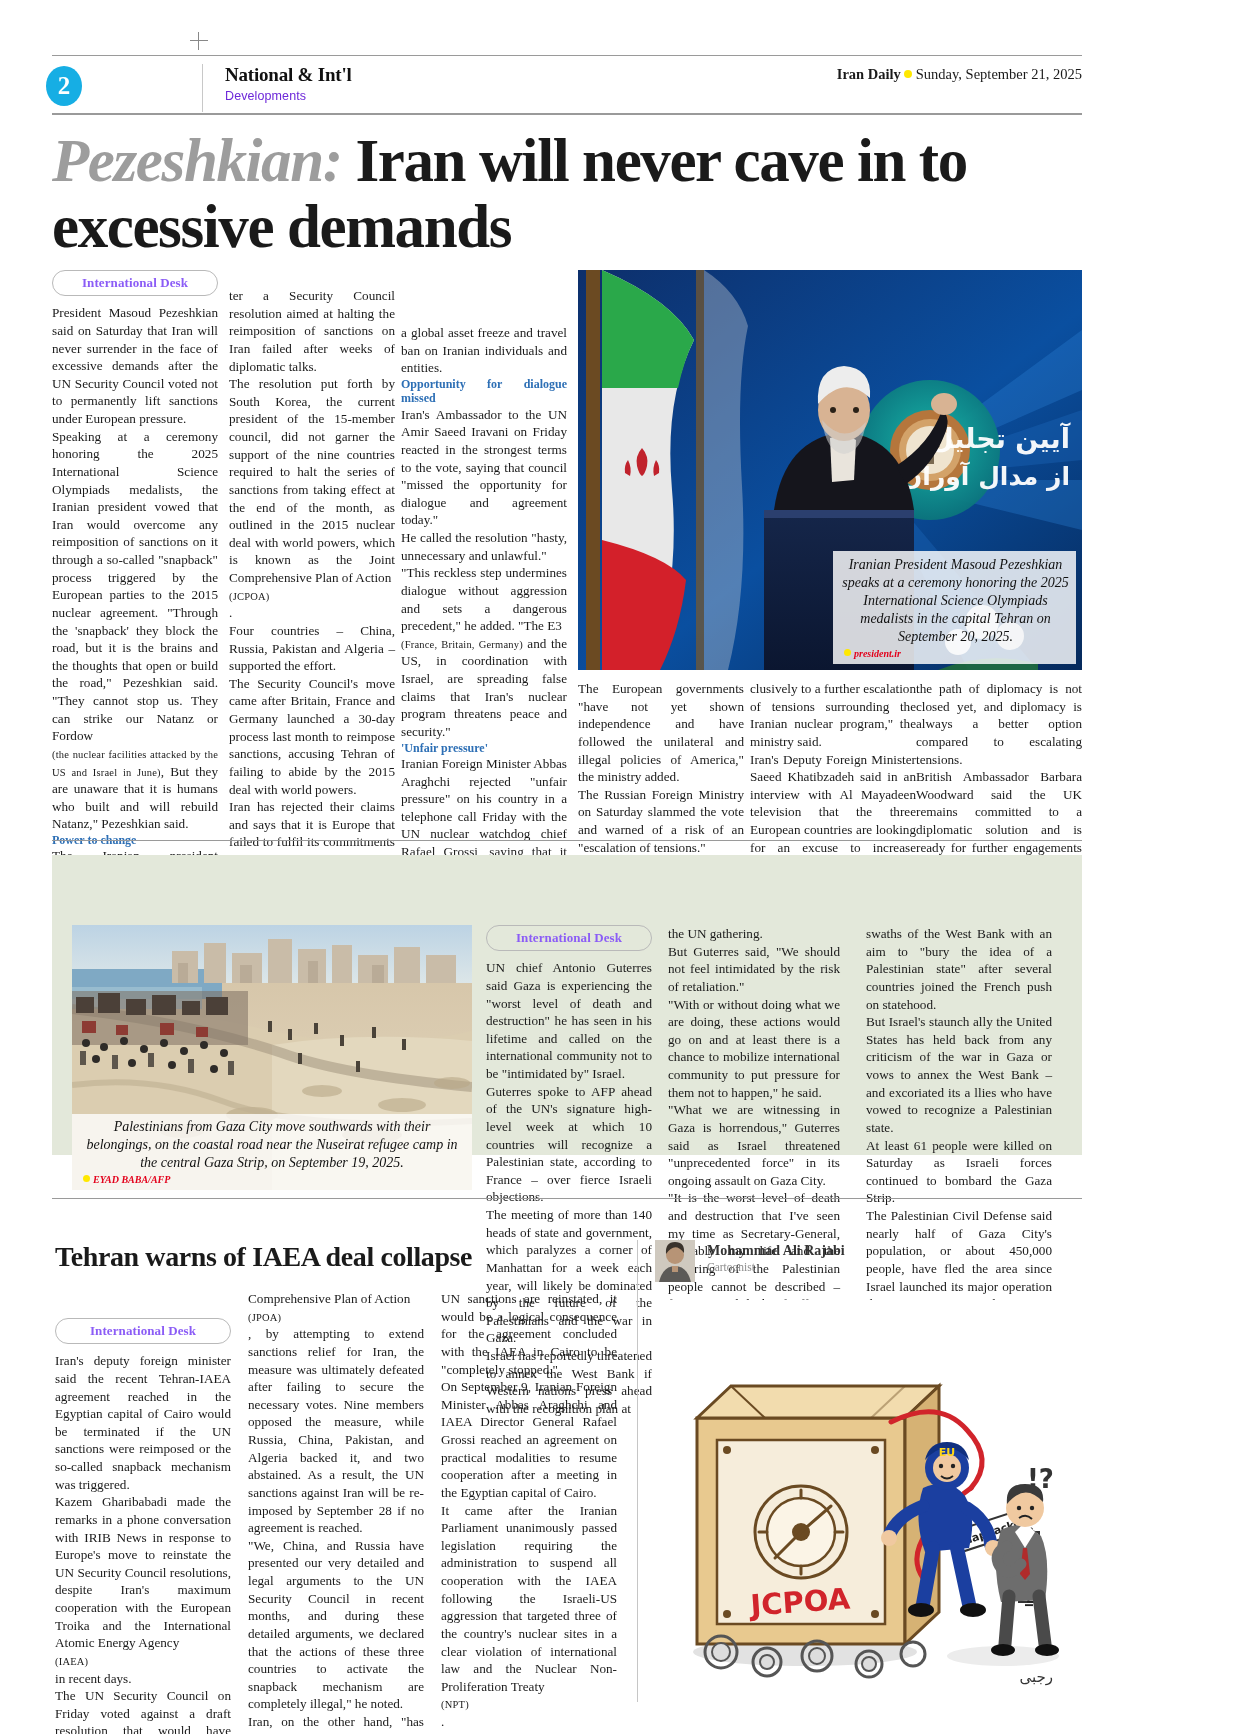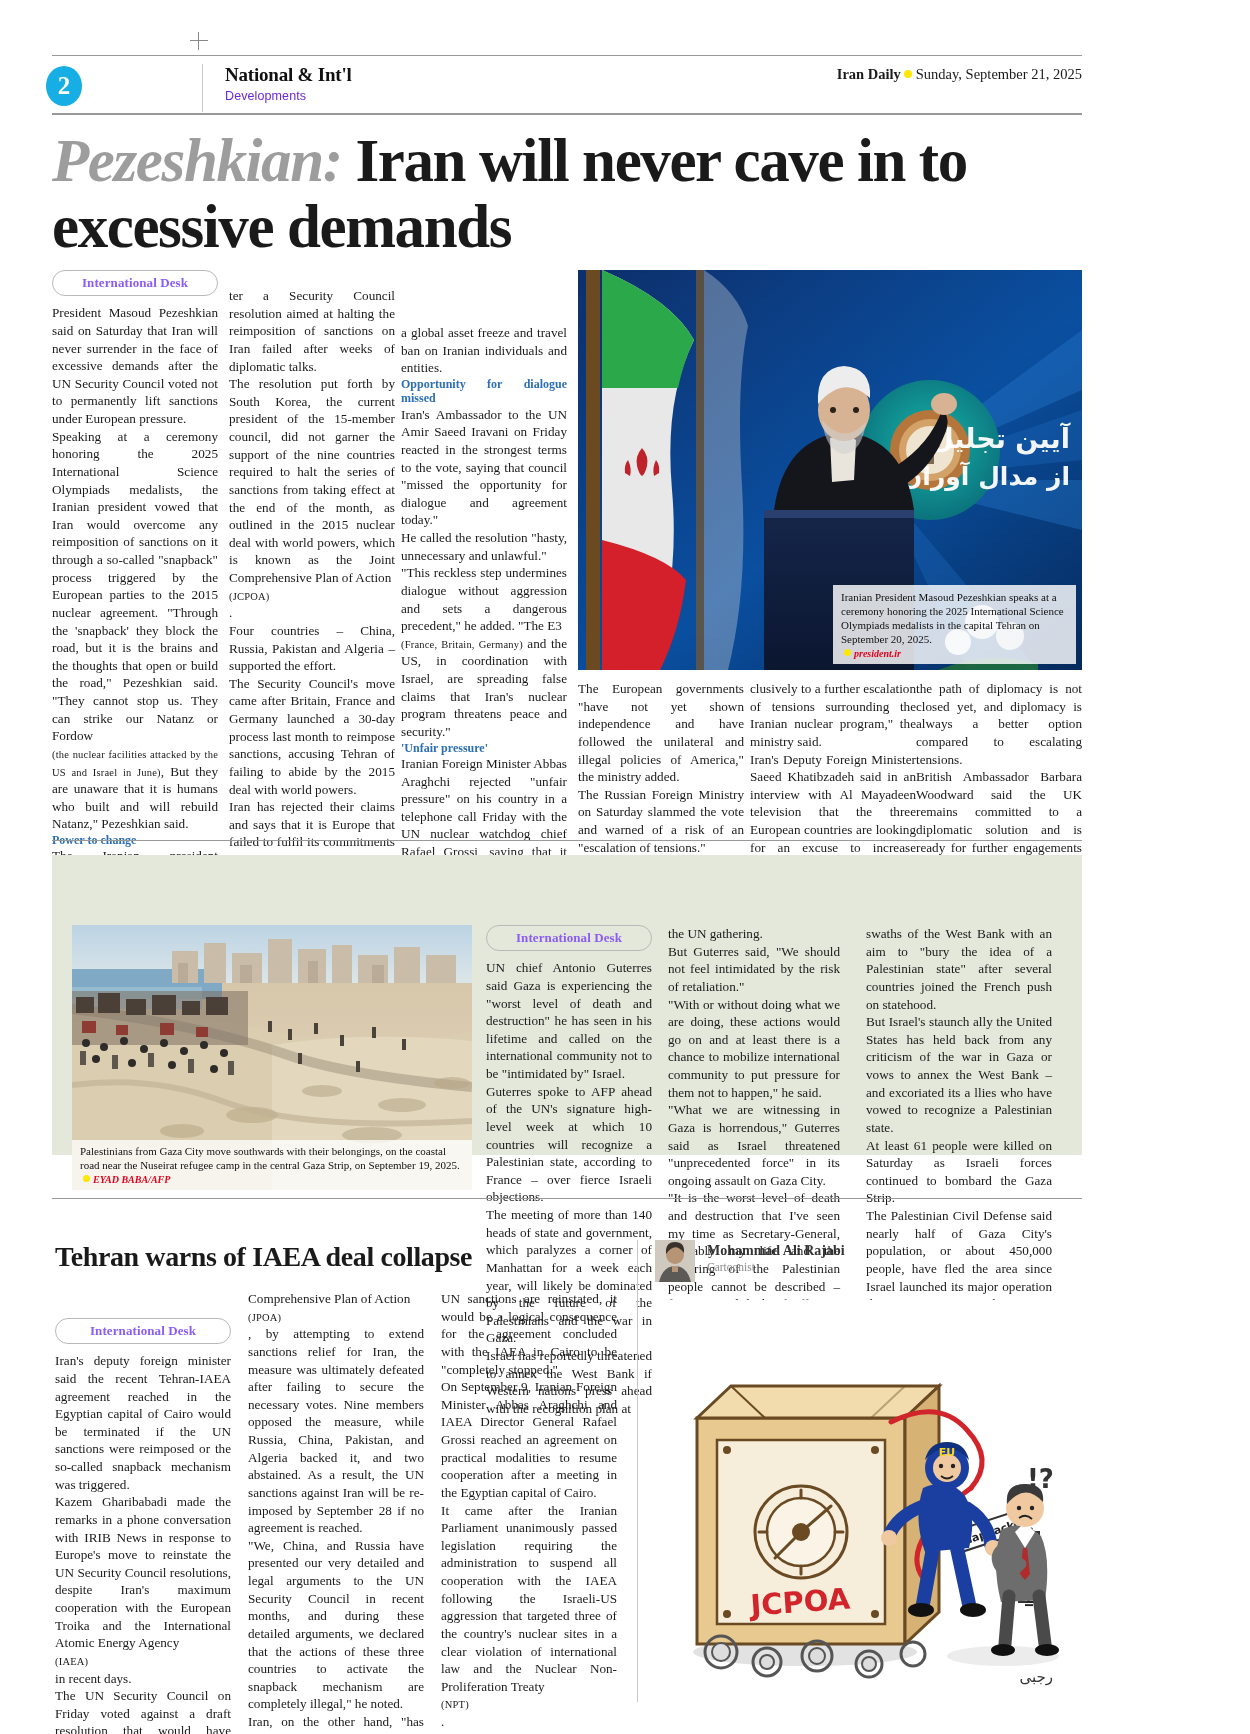--- a/index.html
+++ b/index.html
@@ -59,21 +59,21 @@
   .s1-badge { width:166px; margin-bottom:8px; }
 
   .photo1 {
     position:absolute; left:578px; top:270px; width:504px; height:400px;
     overflow:hidden; background:#13213f;
   }
   .cap-box {
     position:absolute; left:255px; bottom:6px; width:243px;
     background:rgba(255,255,255,.82); padding:5px 6px 5px 8px;
   }
-  .cap-text { font-size:11px; line-height:1.28; color:#111; }
+  .cap-text { font-style:italic; font-size:14px; line-height:1.28; color:#111;text-align:center; }
   .cap-credit { color:#e3001b; font-style:italic; font-weight:700; font-size:10px; margin-top:2px; }
   .cap-credit .dot-y { width:7px; height:7px; margin-right:3px; }
 
   .s1-r1 { position:absolute; left:578px;  top:680px; width:166px; }
   .s1-r2 { position:absolute; left:750px;  top:680px; width:166px; }
   .s1-r3 { position:absolute; left:916px;  top:680px; width:166px; }
 
   .rule-full { position:absolute; left:52px; width:1030px; height:1px; background:#9a9a9a; }
 
   

